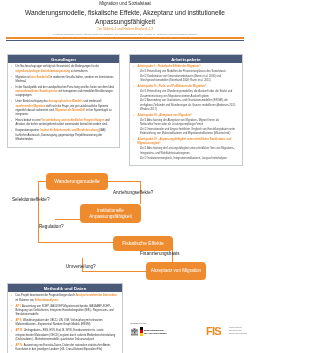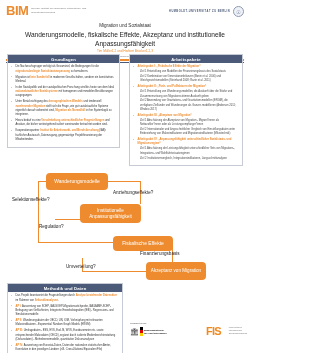--- a/index.html
+++ b/index.html
@@ -127,30 +127,20 @@
   .bmas-txt { font-size: 2.1px; color: #111; line-height: 1.4; font-weight: bold; }
   .fis { position: absolute; left: 62px; top: 4px; display: flex; align-items: flex-start; gap: 8px; padding-left: 16px; }
   .fis-mark { font-size: 11px; font-weight: bold; color: #F08A1E; letter-spacing: -0.8px; line-height: 1; }
   .fis-txt { font-size: 1.9px; color: #777; line-height: 1.45; max-width: 30px; }
 </style>
 </head>
 <body>
 
 <div class="poster">
 
-  <div class="hdr">
-    <div class="bim-logo">
-      <div class="bim-mark">BIM</div>
-      <div class="bim-sub">Berliner Institut für empirische Integrations- und Migrationsforschung</div>
-    </div>
-    <div class="hu-block">
-      <div class="hu-text">HUMBOLDT-UNIVERSITÄT ZU BERLIN</div>
-      <div class="hu-seal">☉</div>
-    </div>
-  </div>
 
   <div class="title-wrap">
     <div class="t-sup">Migration und Sozialstaat</div>
     <div class="t-main">Wanderungsmodelle, fiskalische Effekte, Akzeptanz und institutionelle Anpassungsfähigkeit</div>
     <div class="t-auth">Tim Müller1,2 und Herbert Brücker1,2,3</div>
     <div class="t-aff">1 Humboldt-Universität zu Berlin, 2 Berliner Institut für Integrations- und Migrationsforschung (BIM), 3 Institut für Arbeitsmarkt- und Berufsforschung, Nürnberg</div>
   </div>
   <div class="rule-orange"></div>
   <div class="rule-blue"></div>
 

